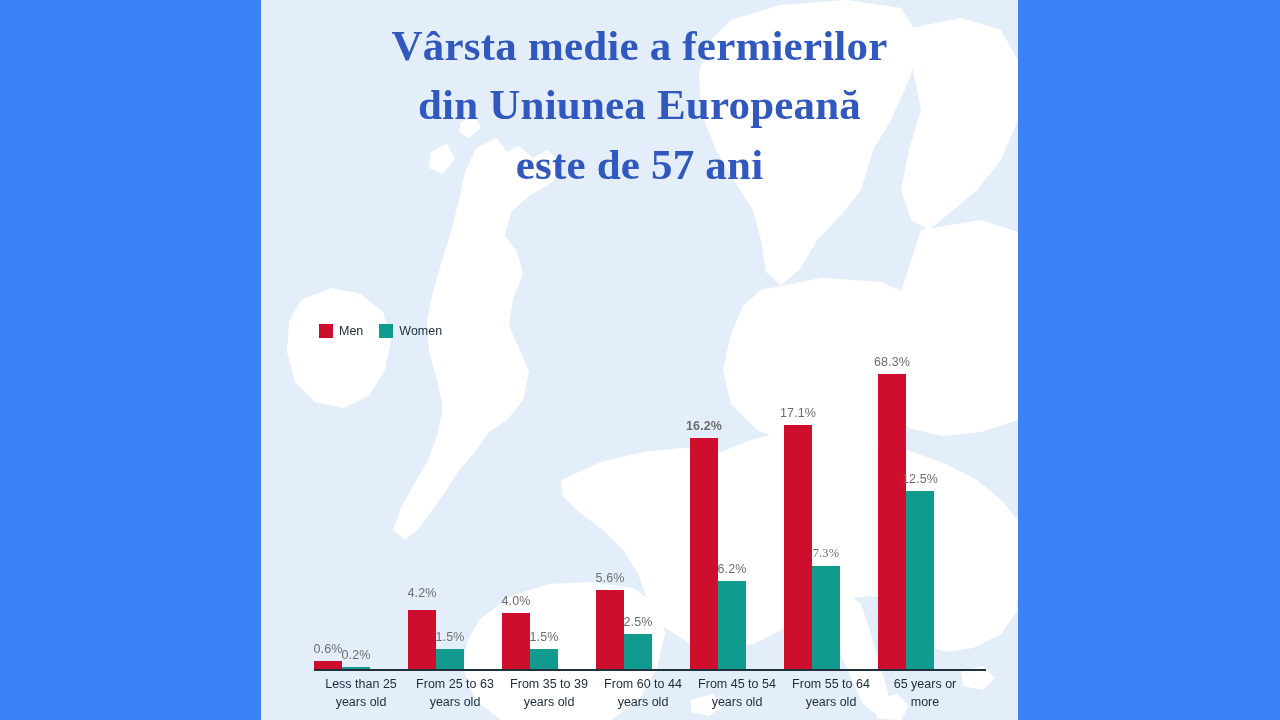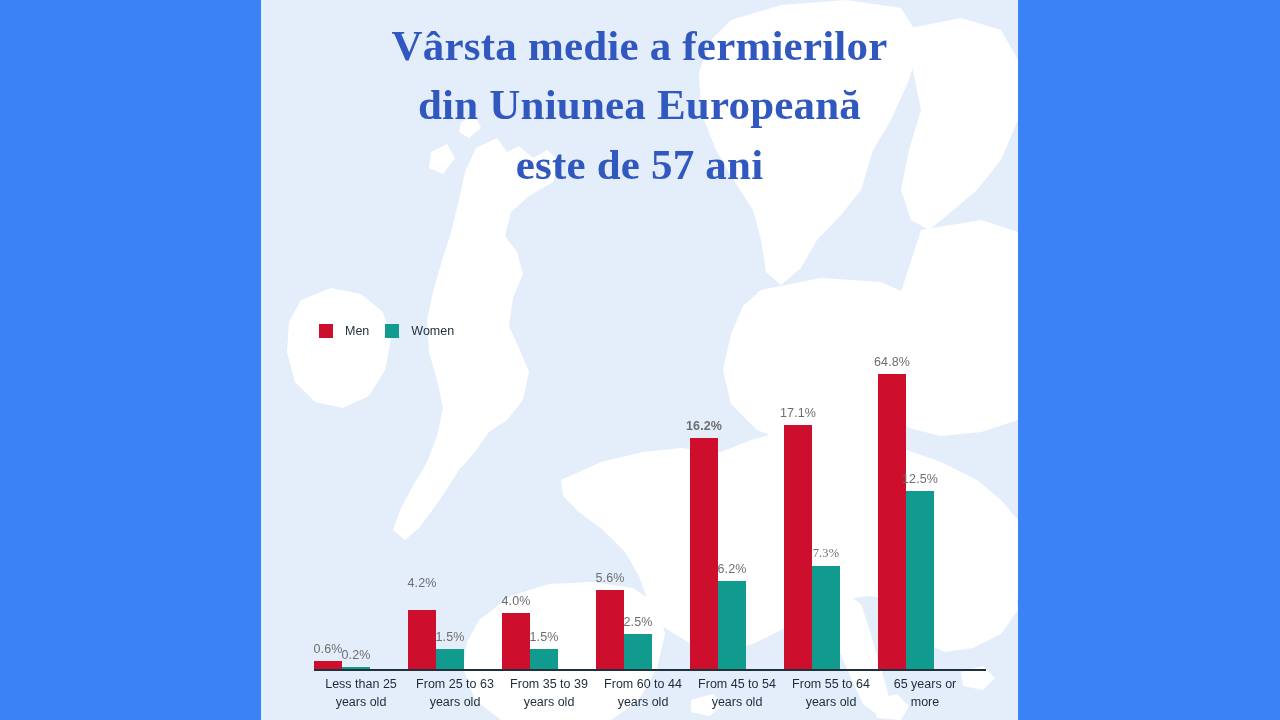--- a/index.html
+++ b/index.html
@@ -32,21 +32,21 @@
     z-index:6;
   }
   #title .tline { display:block; white-space:nowrap; }
 
   
   #legend {
     position:absolute; left:58px; top:324px;
     display:flex; align-items:center; gap:16px;
     z-index:6;
   }
-  .lg-item { display:flex; align-items:center; gap:12px; }
+  .lg-item { display:flex; align-items:center; gap:6px; }
   .lg-swatch { width:14px; height:14px; display:block; }
   .lg-label { font-size:12.5px; color:#23323f; }
 
   
   #chart {
     position:absolute; left:0; top:0; width:757px; height:720px; z-index:5;
   }
   #plot {
     position:absolute; left:53px; top:340px; width:672px; height:330px;
   }
@@ -143,21 +143,21 @@
               <div class="vlabel" style="bottom: 13.5797px;">0.6%</div>
               <div class="bar men" style="height: 8.57971px; background: rgb(206, 14, 45);"></div>
             </div>
             <div class="bar-wrap">
               <div class="vlabel" style="bottom: 8px;">0.2%</div>
               <div class="bar women" style="height: 3px; background: rgb(17, 155, 142);"></div>
             </div>
           </div>
           <div class="group" style="left: 94px; height: 330px;">
             <div class="bar-wrap">
-              <div class="vlabel" style="bottom: 80px;">4.2%</div>
+              <div class="vlabel" style="bottom: 70px;">4.2%</div>
               <div class="bar men" style="height: 60.058px; background: rgb(206, 14, 45);"></div>
             </div>
             <div class="bar-wrap">
               <div class="vlabel" style="bottom: 26.4493px;">1.5%</div>
               <div class="bar women" style="height: 21.4493px; background: rgb(17, 155, 142);"></div>
             </div>
           </div>
           <div class="group" style="left: 188px; height: 330px;">
             <div class="bar-wrap">
               <div class="vlabel" style="bottom: 62.1981px;">4.0%</div>
@@ -193,21 +193,21 @@
               <div class="vlabel" style="bottom: 249.522px;">17.1%</div>
               <div class="bar men" style="height: 244.522px; background: rgb(206, 14, 45);"></div>
             </div>
             <div class="bar-wrap">
               <div class="vlabel" style="bottom: 109.386px; font-family: Liberation Serif, serif;">7.3%</div>
               <div class="bar women" style="height: 104.386px; background: rgb(17, 155, 142);"></div>
             </div>
           </div>
           <div class="group" style="left: 564px; height: 330px;">
             <div class="bar-wrap">
-              <div class="vlabel" style="bottom: 301px;">64.8%</div>
+              <div class="vlabel" style="bottom: 301px;">68.3%</div>
               <div class="bar men" style="height: 296px; background: rgb(206, 14, 45);"></div>
             </div>
             <div class="bar-wrap">
               <div class="vlabel" style="bottom: 183.744px;">12.5%</div>
               <div class="bar women" style="height: 178.744px; background: rgb(17, 155, 142);"></div>
             </div>
           </div>
         </div>
       <div id="axis-line"></div>
       <div id="xlabels">

